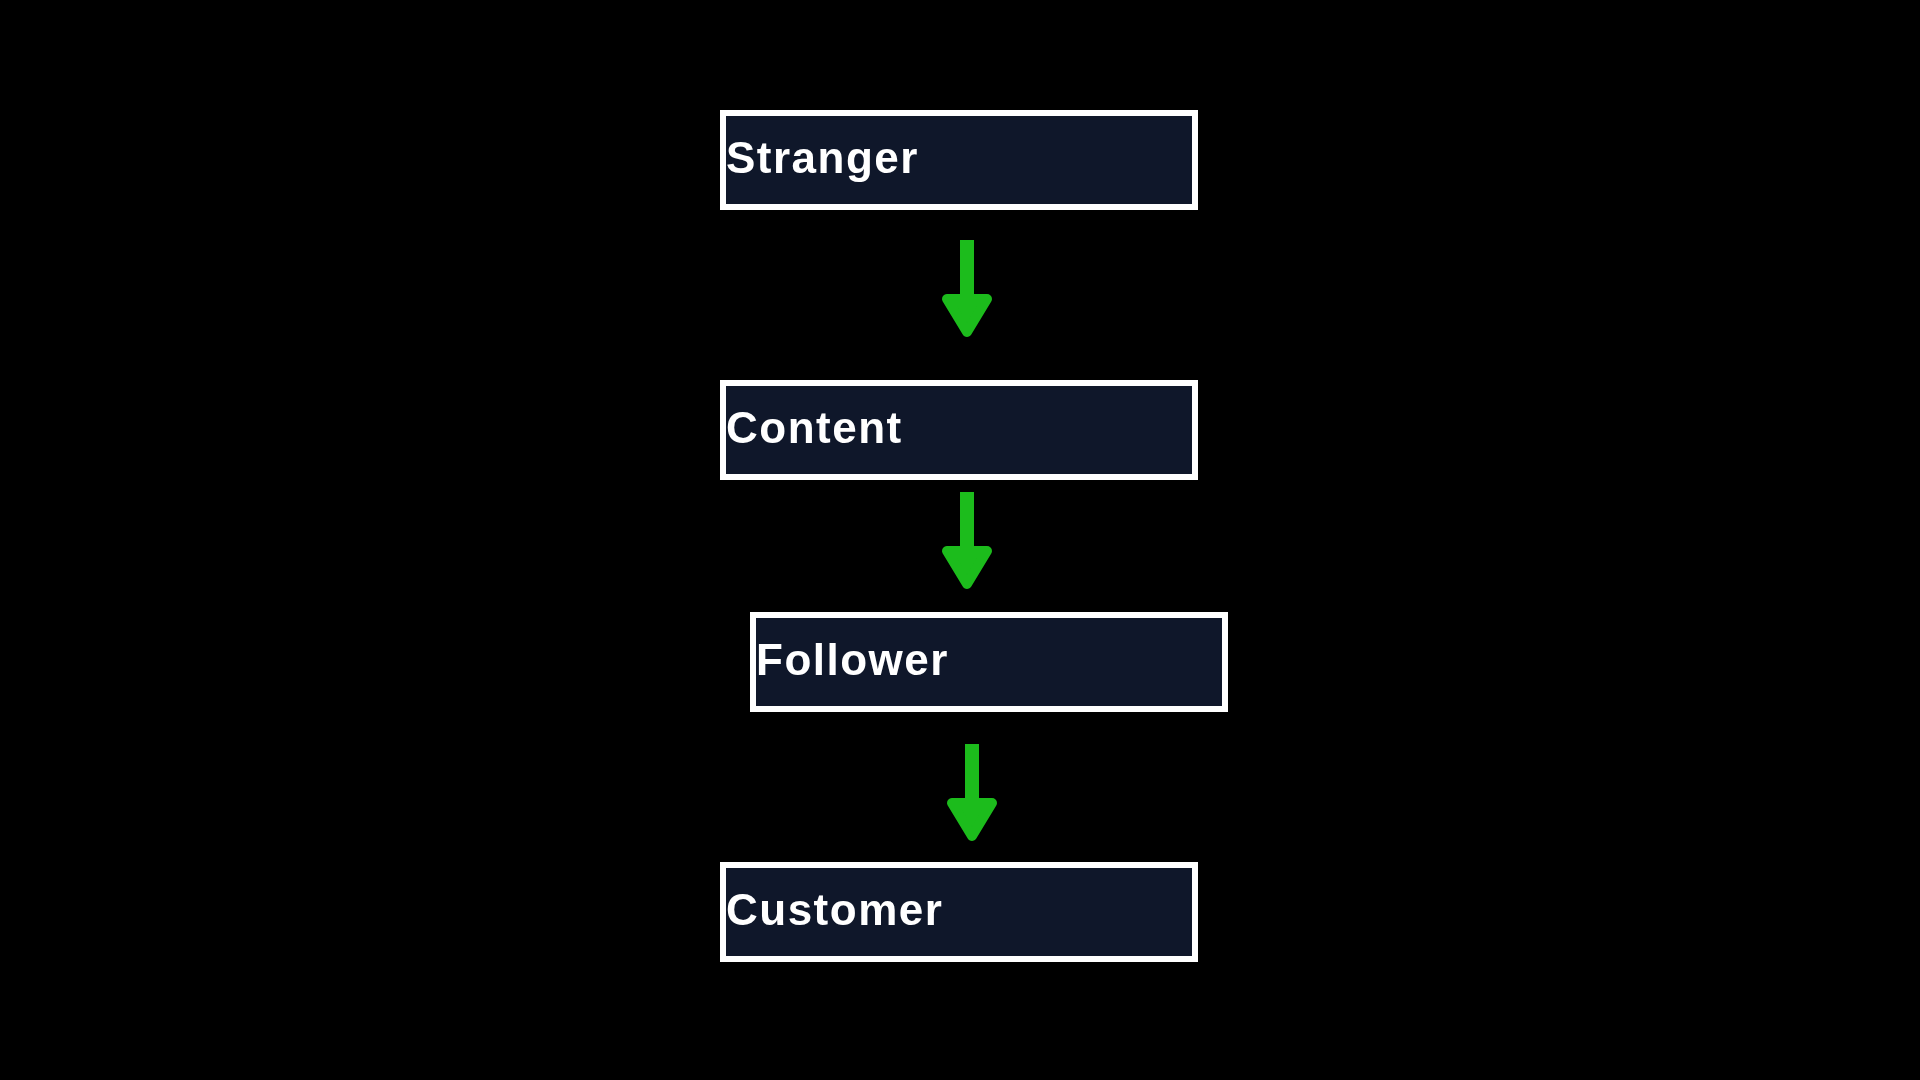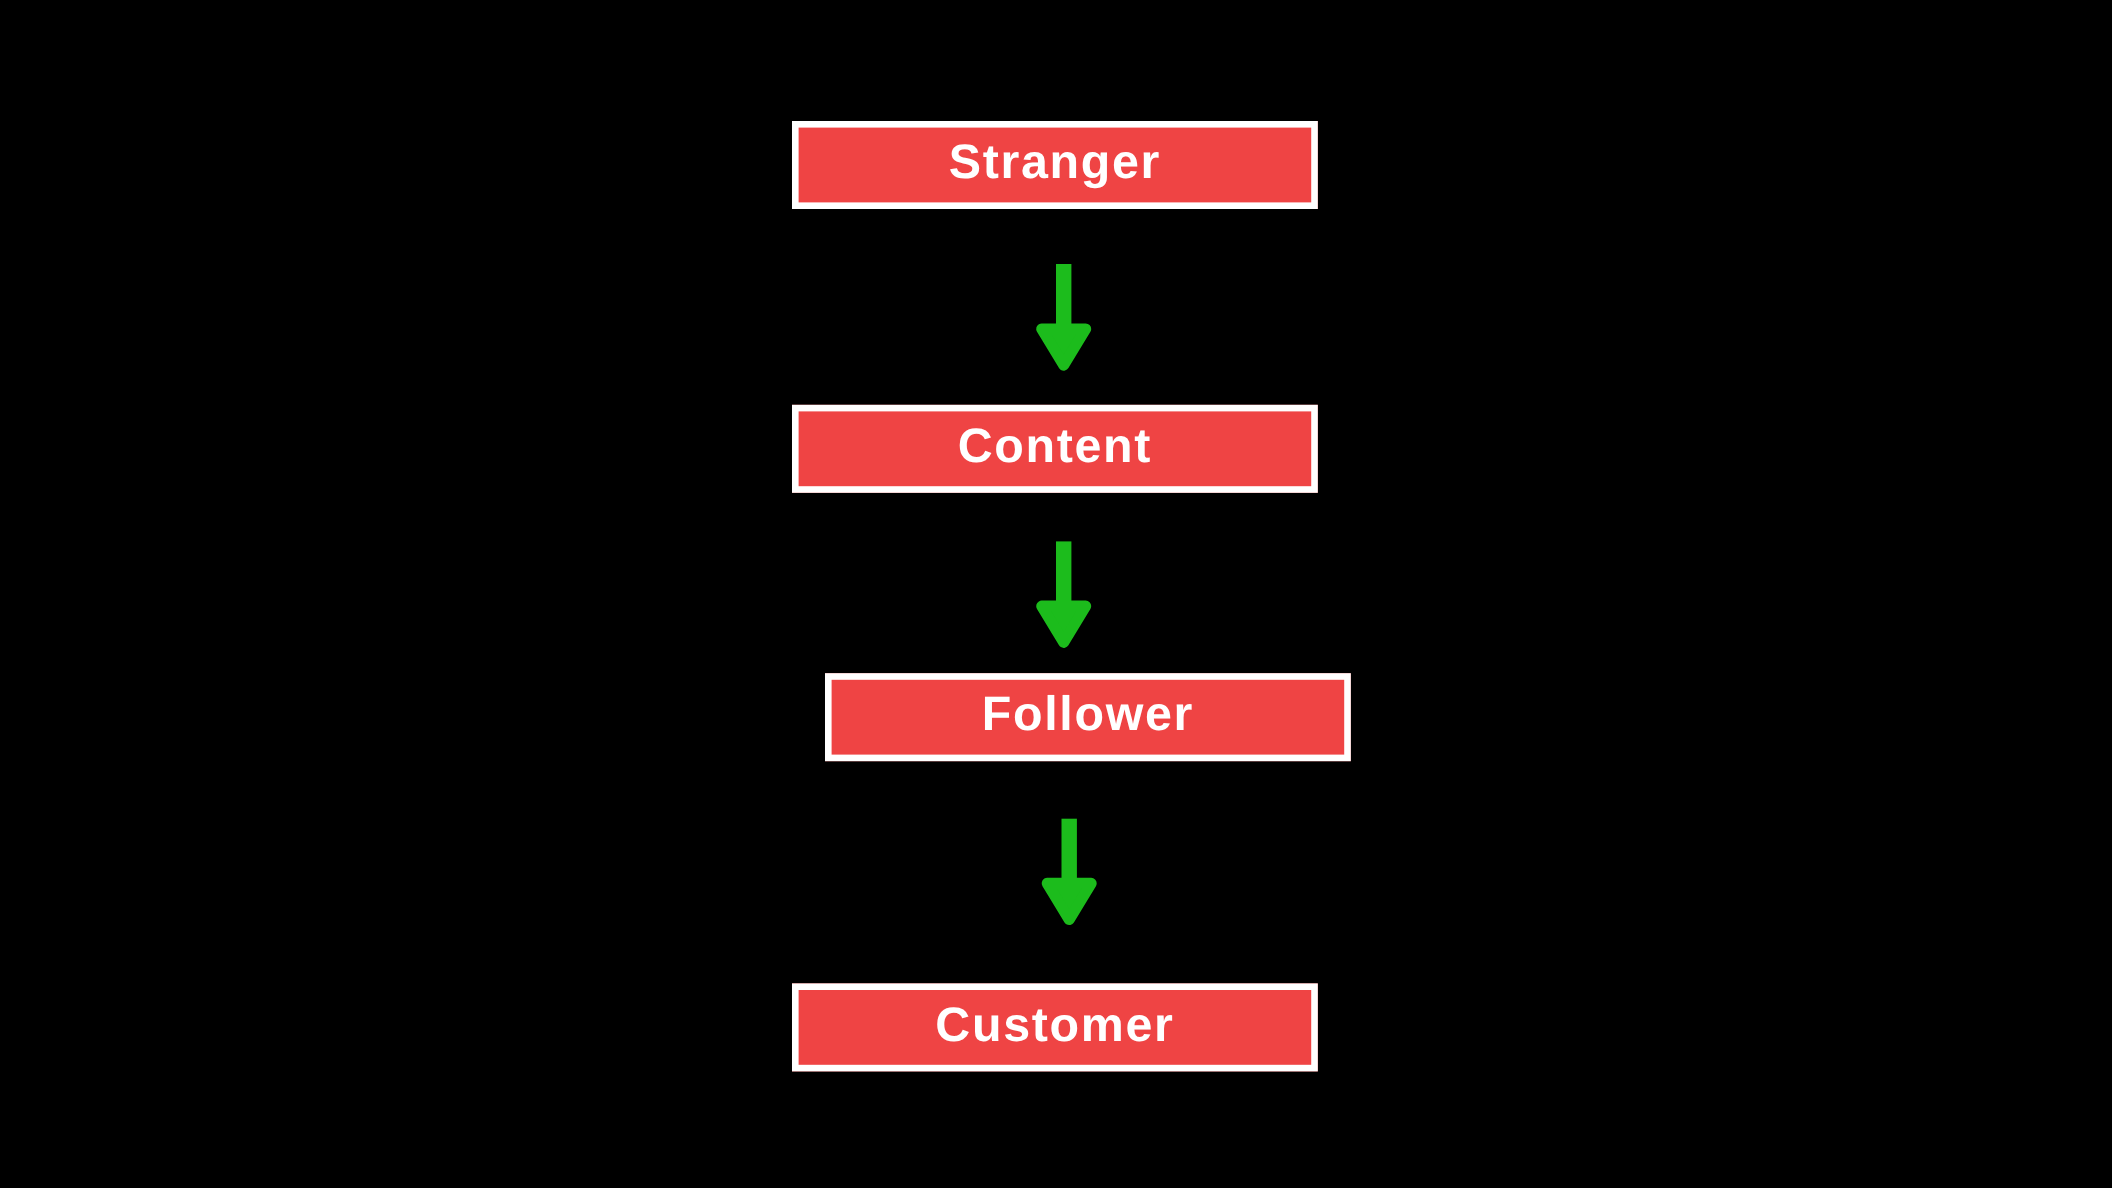--- a/index.html
+++ b/index.html
@@ -16,40 +16,40 @@
   .canvas {
     position: relative;
     width: 1920px;
     height: 1080px;
     background: #000000;
   }
   .flow-box {
     position: absolute;
     left: 720px;
     width: 478px;
-    height: 80px;
+    height: 100px;
     box-sizing: border-box;
-    background: #ef4444;
+    background: #0f172a;
     border: 6px solid #ffffff;
     display: flex;
     align-items: center;
-    justify-content: center;
+    justify-content: flex-start;
   }
   .flow-box .label {
     color: #ffffff;
     font-size: 44px;
     font-weight: 700;
     letter-spacing: 1.5px;
     line-height: 1;
     padding-bottom: 4px;
   }
   .box-stranger { top: 110px; }
-  .box-content  { top: 368px; }
+  .box-content  { top: 380px; }
   .box-follower { top: 612px; margin-left: 30px; }
-  .box-customer { top: 862px; margin-top: 32px; }
+  .box-customer { top: 862px; }
 
   .flow-arrow {
     position: absolute;
     width: 54px;
     height: 100px;
   }
   .arrow-1 { left: 940px; top: 240px; }
   .arrow-2 { left: 940px; top: 492px; }
   .arrow-3 { left: 945px; top: 744px; }
 </style>

